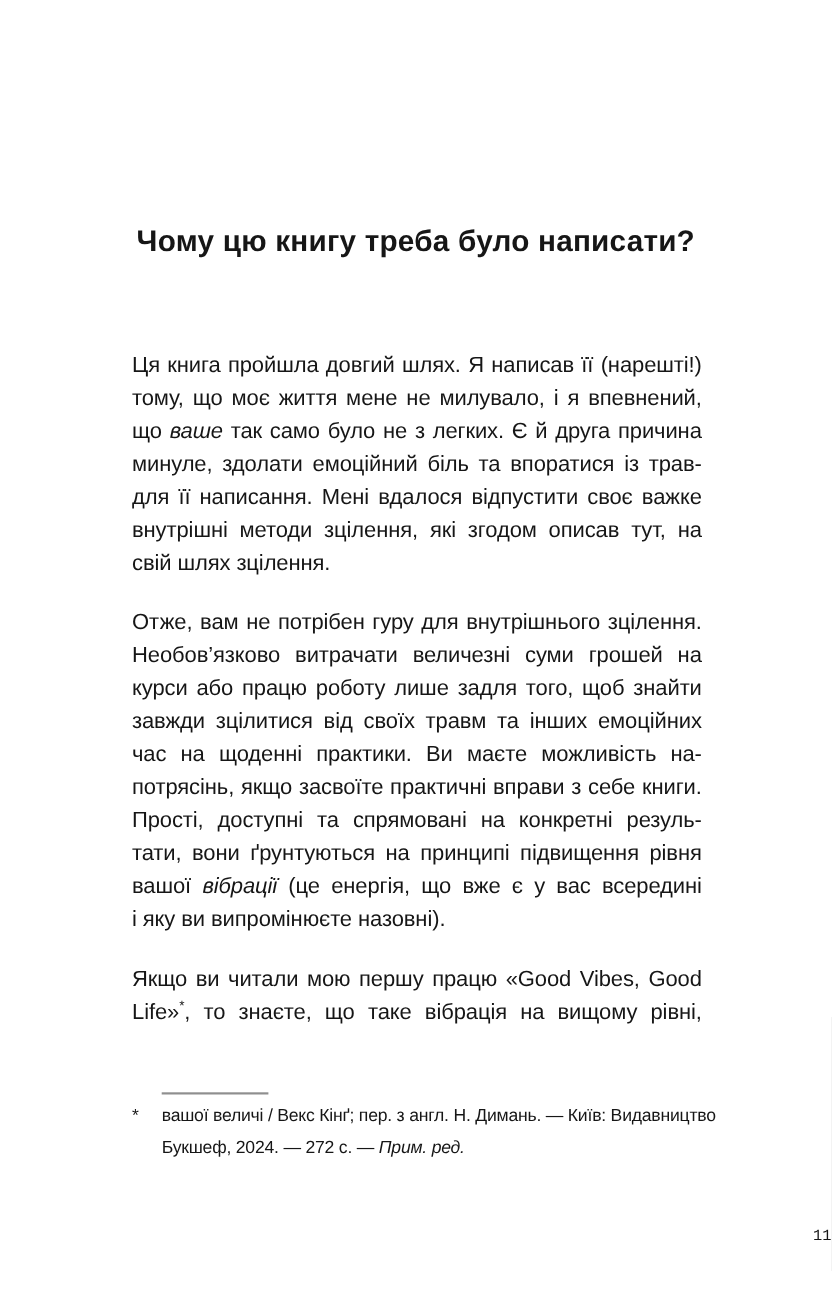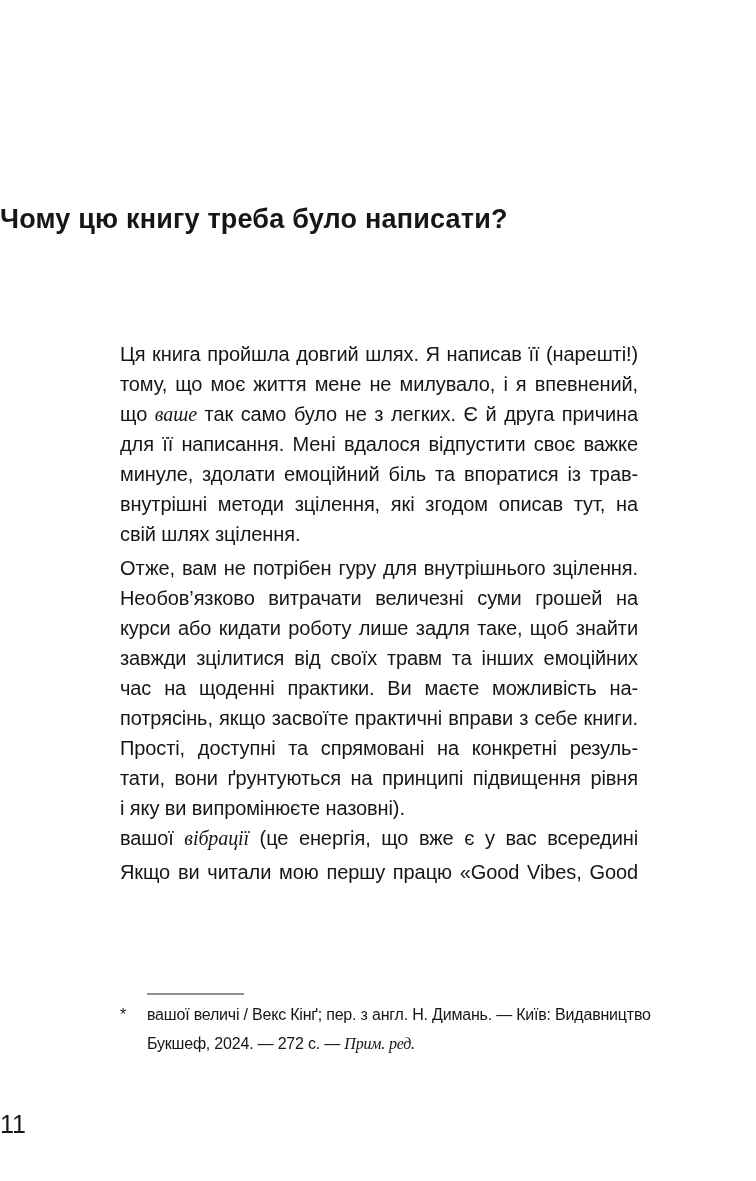--- a/index.html
+++ b/index.html
@@ -12,48 +12,48 @@
     background: #ffffff;
     font-family: "Liberation Sans", "DejaVu Sans", sans-serif;
     color: #161616;
     overflow: hidden;
   }
   .heading {
     position: absolute;
     top: 201px;
     left: 0;
     width: 100%;
-    text-align: left;
+    text-align: center;
     font-size: 27px;
     line-height: 36px;
     font-weight: 700;
     letter-spacing: 0.2px;
   }
   .body-text {
     position: absolute;
     top: 317px;
     left: 120px;
     width: 518px;
     font-size: 20px;
     line-height: 30px;
     letter-spacing: -0.1px;
   }
-  .para { display: block; margin-top: 22px; }
-  .para + .para { margin-top: 4px; }
+  .para { display: block; }
+  .para + .para { margin-top: 24px; }
   .ln {
     display: block;
     text-align: justify;
     text-align-last: justify;
     white-space: nowrap;
   }
   .ln.last {
     text-align-last: left;
     white-space: normal;
   }
-  .ln em { font-style: italic; font-family: Liberation Serif, serif; }
+  .ln em { font-style: italic; }
   .ln sup {
     font-size: 0.62em;
     line-height: 0;
     vertical-align: super;
   }
   .footnote {
     position: absolute;
     top: 993px;
     left: 120px;
     width: 518px;
@@ -73,59 +73,61 @@
   .fn-marker {
     flex: 0 0 27px;
     font-size: 16px;
   }
   .fn-text { flex: 1 1 auto; }
   .pageno {
     position: absolute;
     top: 1112px;
     left: 0;
     width: 100%;
-    text-align: left;
-    font-size: 25px;
+    text-align: right;
+    font-size: 14px;
     line-height: 24px;
+    font-family: Liberation Mono, monospace;
   }
 </style>
 </head>
 <body>
 
 <div class="page">
 
   <h1 class="heading">Чому цю книгу треба було написати?</h1>
 
   <main class="body-text">
 
     <p class="para">
       <span class="ln">Ця книга пройшла довгий шлях. Я написав її (нарешті!)</span>
       <span class="ln">тому, що моє життя мене не милувало, і я впевнений,</span>
       <span class="ln"><span>що </span><em>ваше</em><span> так само було не з легких. Є й друга причина</span></span>
+      <span class="ln">минуле, здолати емоційний біль та впоратися із трав-</span>
       <span class="ln">для її написання. Мені вдалося відпустити своє важке</span>
-      <span class="ln">минуле, здолати емоційний біль та впоратися із трав-</span>
       <span class="ln">внутрішні методи зцілення, які згодом описав тут, на</span>
       <span class="ln last">свій шлях зцілення.</span>
     </p>
 
     <p class="para">
       <span class="ln">Отже, вам не потрібен гуру для внутрішнього зцілення.</span>
       <span class="ln">Необов’язково витрачати величезні суми грошей на</span>
-      <span class="ln">курси або кидати роботу лише задля таке, щоб знайти</span>
+      <span class="ln">курси або працю роботу лише задля того, щоб знайти</span>
       <span class="ln">завжди зцілитися від своїх травм та інших емоційних</span>
       <span class="ln">час на щоденні практики. Ви маєте можливість на-</span>
       <span class="ln">потрясінь, якщо засвоїте практичні вправи з себе книги.</span>
       <span class="ln">Прості, доступні та спрямовані на конкретні резуль-</span>
       <span class="ln">тати, вони ґрунтуються на принципі підвищення рівня</span>
+      <span class="ln"><span>вашої </span><em>вібрації</em><span> (це енергія, що вже є у вас всередині</span></span>
       <span class="ln last">і яку ви випромінюєте назовні).</span>
-      <span class="ln"><span>вашої </span><em>вібрації</em><span> (це енергія, що вже є у вас всередині</span></span>
     </p>
 
     <p class="para">
       <span class="ln">Якщо ви читали мою першу працю «Good Vibes, Good</span>
+      <span class="ln"><span>Life»</span><sup>*</sup><span>, то знаєте, що таке вібрація на вищому рівні,</span></span>
     </p>
 
   </main>
 
   <footer class="footnote">
     <div class="fn-rule"></div>
     <div class="fn-row">
       <span class="fn-marker">*</span>
       <div class="fn-text">
         <span class="ln">вашої величі / Векс Кінґ; пер. з англ. Н. Димань. — Київ: Видавництво</span>

